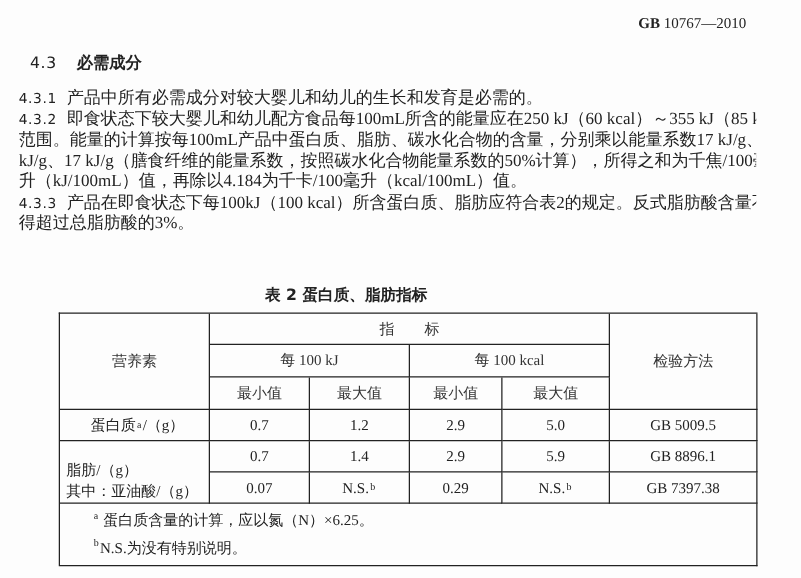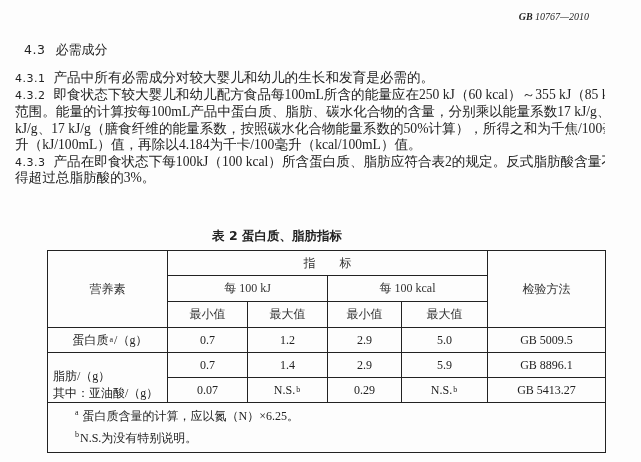--- a/index.html
+++ b/index.html
@@ -1,25 +1,25 @@
 <!DOCTYPE html>
 <html><head>
 <meta charset="utf-8">
 <style>
   html, body { margin:0; padding:0; }
   body {
     width:641px; height:462px; position:relative; overflow:hidden;
     background:#fdfdfd; color:#222;
     font-family:"Liberation Serif","DejaVu Serif",serif;
   }
-  .std-code { position:absolute; top:11px; right:52px; font-size:10px; white-space:nowrap;font-style:italic; }
+  .std-code { position:absolute; top:11px; right:44px; font-size:12px; white-space:nowrap; }
   .std-code .prefix { font-weight:bold; }
   .sec-title { position:absolute; left:15px; top:41px; font-size:14px; white-space:nowrap; }
   .sec-title .num { font-family:"DejaVu Sans",sans-serif; font-size:12.5px; letter-spacing:0.5px;margin-left:9px; }
-  .sec-title .ttl { font-weight:normal; font-family:"DejaVu Sans",sans-serif; font-size:13px; margin-left:10px; }
+  .sec-title .ttl { font-weight:bold; font-family:"DejaVu Sans",sans-serif; font-size:13px; margin-left:16px; }
   .line {
     position:absolute; left:15px; width:590px; font-size:13.6px; line-height:17px;
     white-space:nowrap; overflow:hidden;
   }
   .line.full { text-align:justify; text-align-last:justify; }
   .line .num { font-family:"DejaVu Sans",sans-serif; font-size:11px; letter-spacing:0.5px; margin-right:8px; }
   .caption {
     position:absolute; top:228px; left:0; width:554px; text-align:center;
     font-family:"DejaVu Sans",sans-serif; font-weight:bold; font-size:12.5px;
   }
@@ -107,19 +107,19 @@
   <div class="c" style="grid-column:2;grid-row:6">0.07</div>
   <div class="c" style="grid-column:3;grid-row:6">
     <span>N.S.</span>
       <sup>b</sup>
   </div>
   <div class="c" style="grid-column:4;grid-row:6">0.29</div>
   <div class="c" style="grid-column:5;grid-row:6">
     <span>N.S.</span>
       <sup>b</sup>
   </div>
-  <div class="c r" style="grid-column:6;grid-row:6">GB 5413.27</div>
+  <div class="c r" style="grid-column:6;grid-row:6">GB 7397.38</div>
 
   <div class="c notes r b" style="grid-column:1 / span 6;grid-row:7">
     <div><sup>a</sup><span> 蛋白质含量的计算，应以氮（N）×6.25。</span></div>
     <div><sup>b</sup><span>N.S.为没有特别说明。</span></div>
   </div>
 </div>
 
 </body></html>

